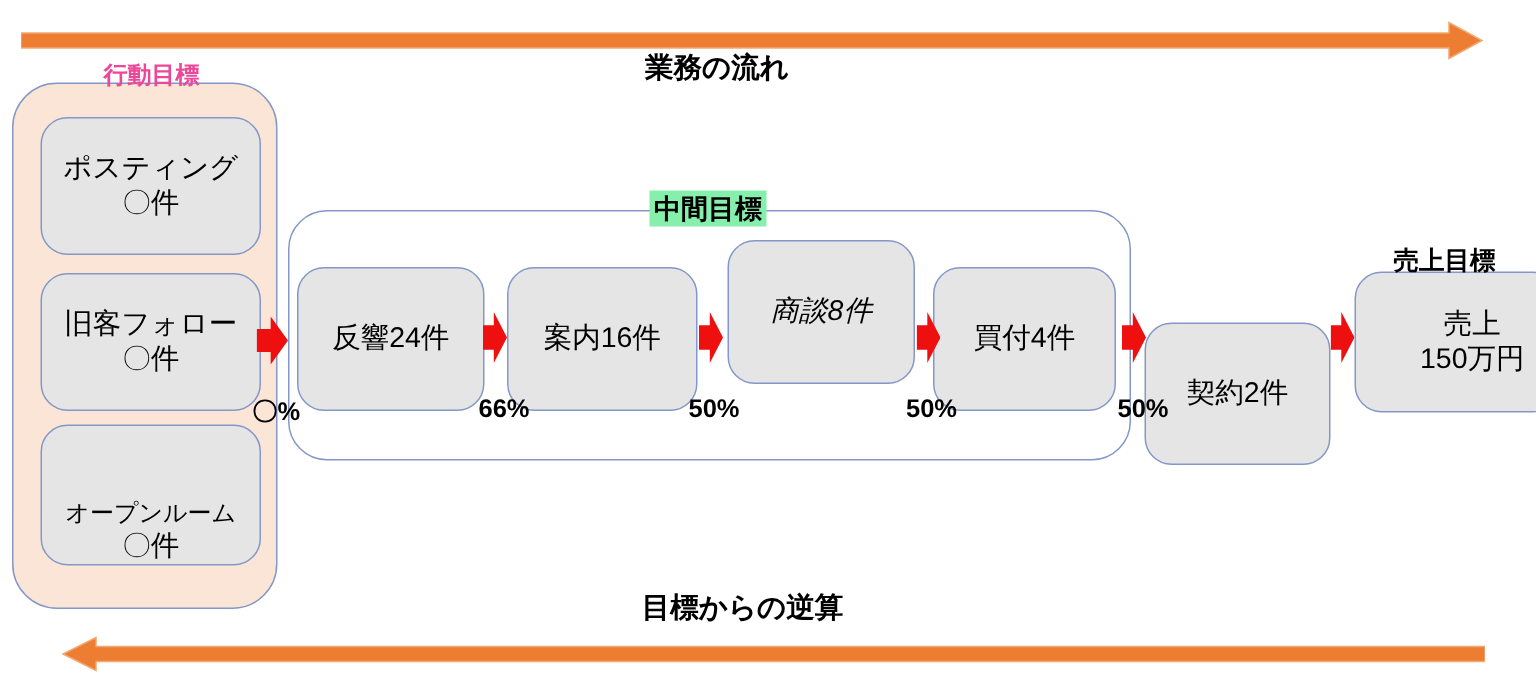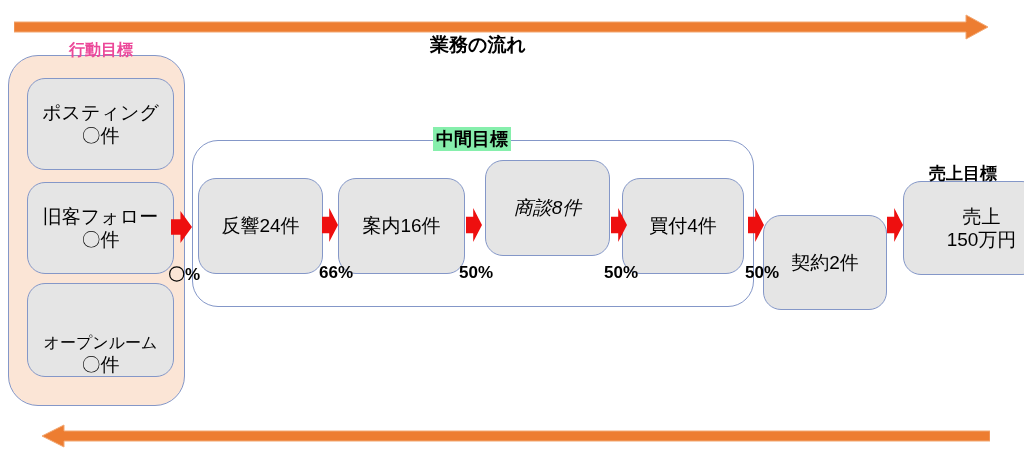--- a/index.html
+++ b/index.html
@@ -36,20 +36,21 @@
 </head>
 <body>
 
 <div class="canvas">
 
   <svg class="abs" style="left:14px;top:14px;" width="976" height="26" viewBox="0 0 976 26">
     <polygon points="0,8 952,8 952,1 974,13 952,25 952,18 0,18" fill="#ED7D31" stroke="#F2A873" stroke-width="1"></polygon>
   </svg>
   <div class="abs flow-label" style="left:478px;top:32px;">業務の流れ</div>
 
+  <div class="abs flow-label" style="left:495px;top:392px;">目標からの逆算</div>
   <svg class="abs" style="left:40px;top:424px;" width="950" height="24" viewBox="0 0 950 24">
     <polygon points="950,7 24,7 24,1 2,12 24,23 24,17 950,17" fill="#ED7D31" stroke="#F2A873" stroke-width="1"></polygon>
   </svg>
 
   <div class="abs peach-container" style="left:8px;top:55px;width:175px;height:349px;"></div>
   <div class="abs red-title" style="left:101px;top:40px;">行動目標</div>
 
   <div class="abs node" style="left:27px;top:78px;width:145px;height:90px;">
     <span class="l">ポスティング</span>
     <span class="l">〇件</span>

